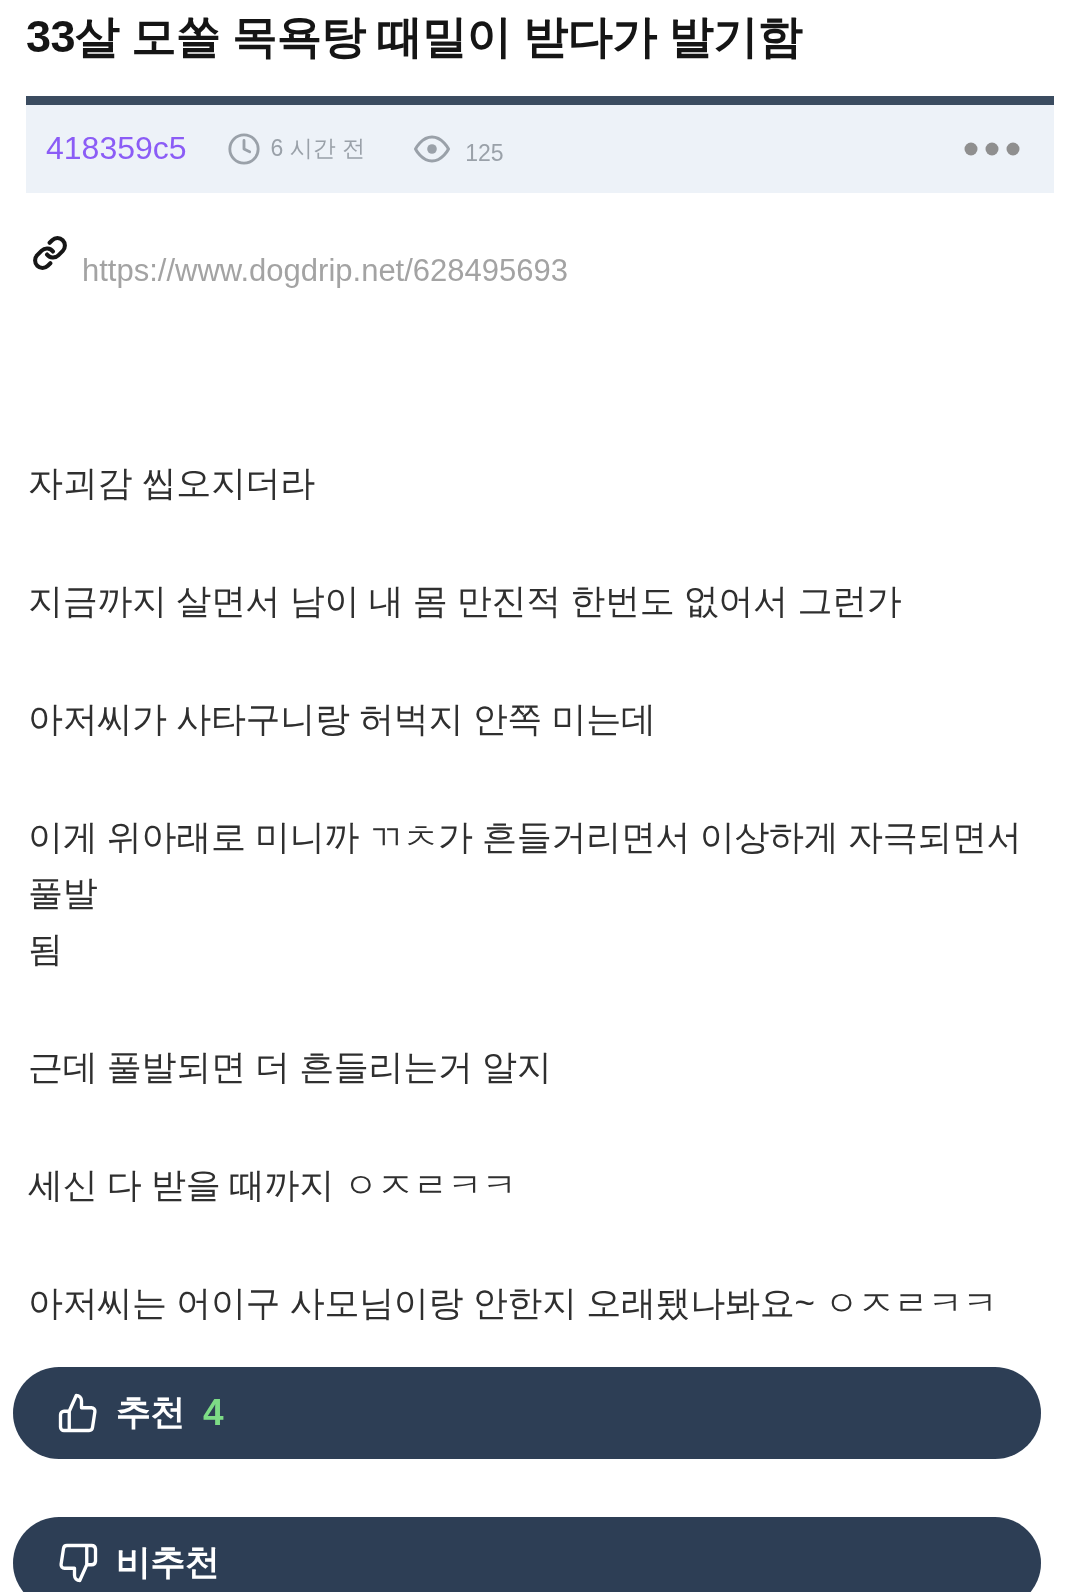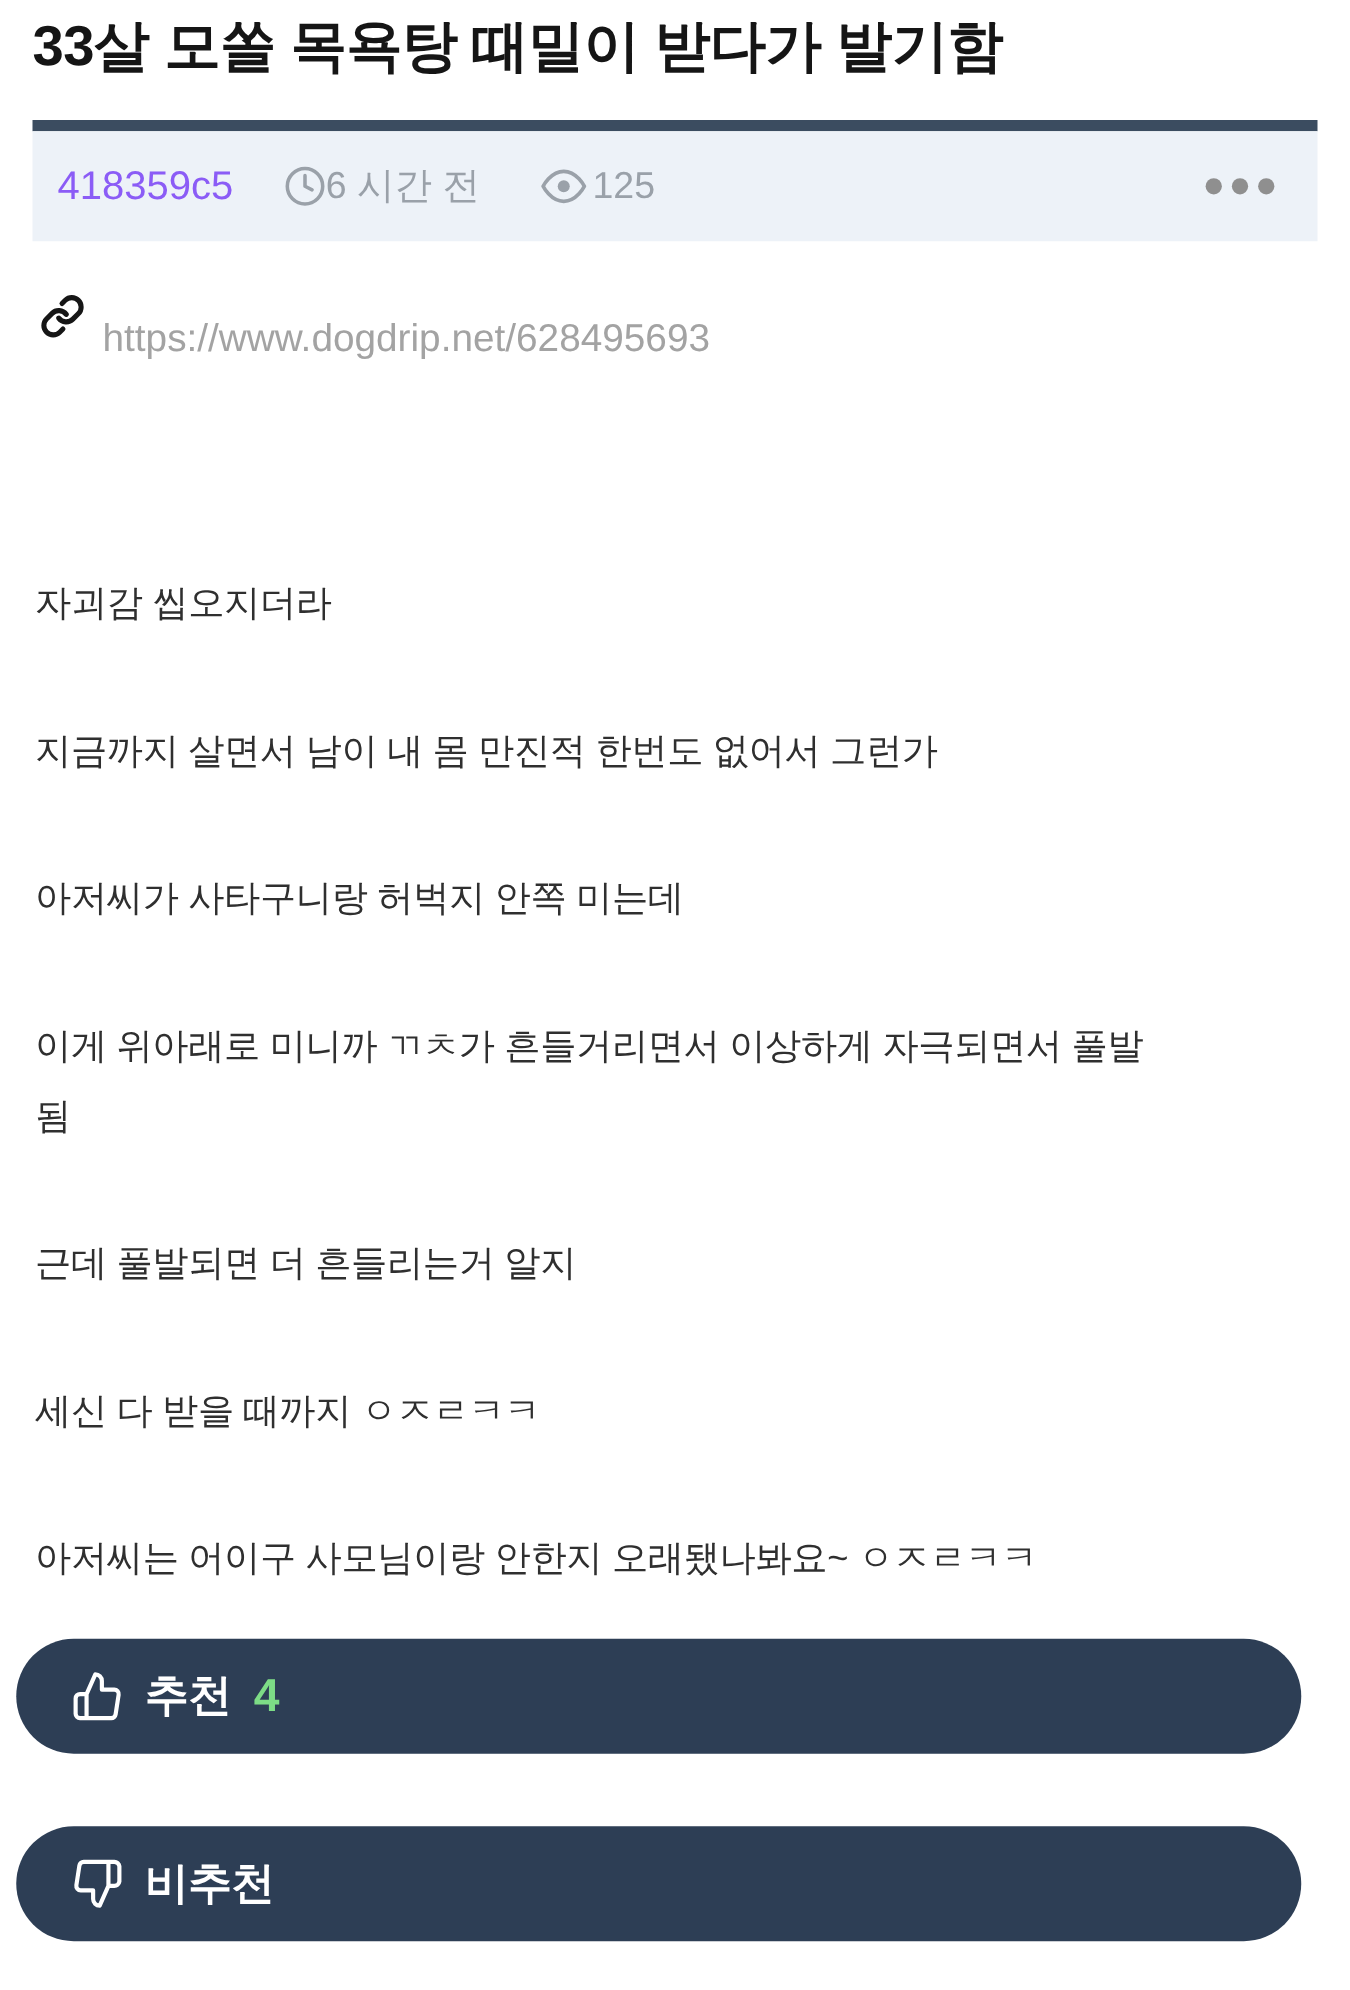--- a/index.html
+++ b/index.html
@@ -32,25 +32,26 @@
   }
   .author-id {
     font-size: 32px;
     color: #8b5cf6;
     font-weight: 400;
     cursor: pointer;
   }
   .meta-item {
     display: inline-flex;
     align-items: center;
+    gap: 10px;
     color: #9aa1a9;
-    font-size: 30px;
+    font-size: 23px;
   }
   .meta-item.time { margin-left: 40px; }
-  .meta-item.views { margin-left: 44px; }
+  .meta-item.views { margin-left: 44px; align-items: flex-end; }
   .meta-icon { display: block; }
   .more-btn {
     margin-left: auto;
     display: flex;
     align-items: center;
     padding: 10px 14px 10px 10px;
     cursor: pointer;
     background: none; border: none;
   }
 
@@ -65,21 +66,21 @@
   .link-url {
     font-size: 31px;
     color: #a3a3a3;
     text-decoration: none;
     margin-top: 36px;
   }
 
   
   .post-body { margin-top: 166px; }
   .post-body p {
-    font-size: 29px;
+    font-size: 35px;
     line-height: 56px;
     color: #2f2f2f;
     margin: 0 2px 62px 2px;
     white-space: pre-wrap;
     letter-spacing: -0.3px;
   }
   .post-body p:last-child { margin-bottom: 0; }
 
   
   .vote-row {

